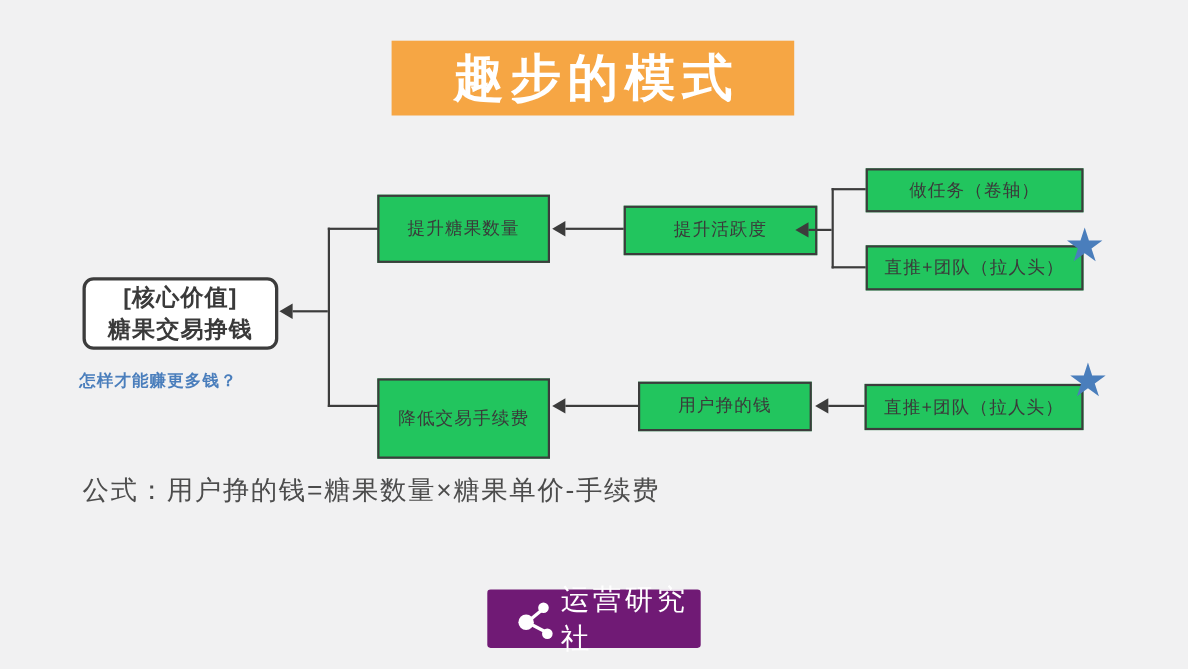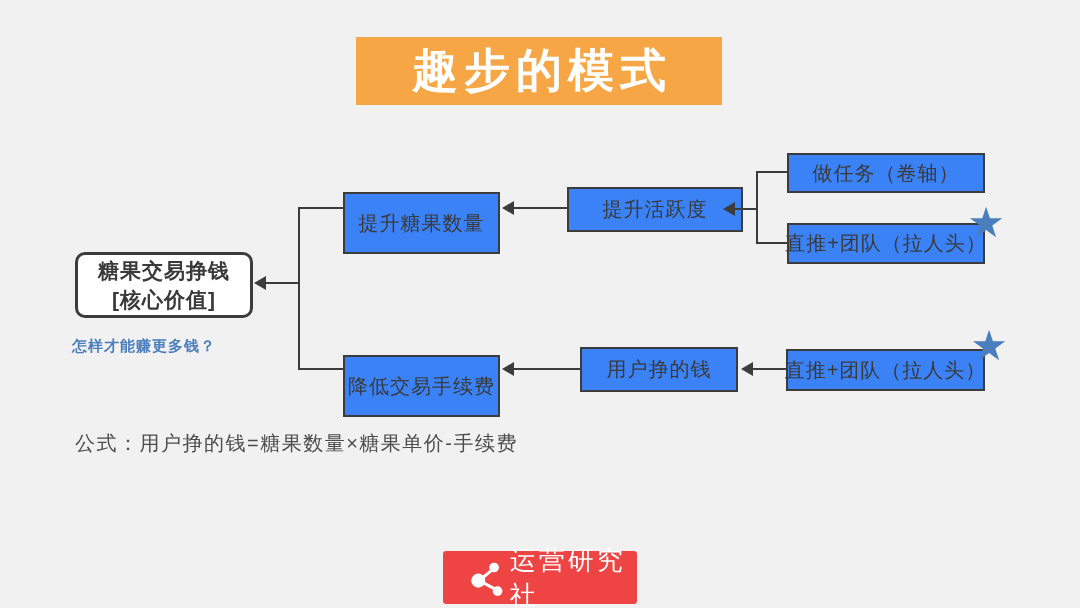--- a/index.html
+++ b/index.html
@@ -16,29 +16,29 @@
     background:#F6A644;
     display:flex;align-items:center;justify-content:center;
   }
   #title-bar span{
     color:#FFFFFF;font-size:46px;font-weight:bold;letter-spacing:6px;
     transform:translateX(3px);
   }
 
   
   .box{
-    background:#3b82f6;border:2px solid #3C3C3C;box-sizing:border-box;
+    background:#22c55e;border:2px solid #3C3C3C;box-sizing:border-box;
     display:flex;align-items:center;justify-content:center;
-    font-size:20px;color:#3A3A3A;letter-spacing:1px;white-space:nowrap;
+    font-size:16px;color:#3A3A3A;letter-spacing:1px;white-space:nowrap;font-family:Liberation Mono, monospace;
   }
-  #box-candy        {left:343px;top:177px;width:157px;height:62px;margin-top:15px;}
+  #box-candy        {left:343px;top:177px;width:157px;height:62px;}
   #box-activity     {left:567px;top:187px;width:176px;height:45px;}
   #box-task         {left:787px;top:153px;width:198px;height:40px;}
   #box-referral-top {left:787px;top:223px;width:198px;height:41px;}
-  #box-fee          {left:343px;top:355px;width:157px;height:62px;}
+  #box-fee          {left:343px;top:344px;width:157px;height:73px;}
   #box-member       {left:580px;top:347px;width:158px;height:45px;}
   #box-referral-bot {left:786px;top:349px;width:199px;height:42px;}
 
   #core-box{
     left:75px;top:252px;width:178px;height:66px;
     background:#FFFFFF;border:3px solid #3C3C3C;border-radius:10px;
     box-sizing:border-box;
     display:flex;flex-direction:column;align-items:center;justify-content:center;
     font-size:21px;font-weight:bold;color:#3A3A3A;line-height:1.4;letter-spacing:1px;
   }
@@ -77,43 +77,43 @@
   #ra-line        {left:735px;top:208px;width:21px;height:2px;}
   #ah-activity    {left:723px;top:202px;}
   #la-member-line {left:514px;top:368px;width:66px;height:2px;}
   #ah-fee         {left:502px;top:362px;}
   #la-refb-line   {left:753px;top:368px;width:33px;height:2px;}
   #ah-member      {left:741px;top:362px;}
 
   
   #formula{
     left:75px;top:430px;
-    font-size:20px;color:#4C4C4C;letter-spacing:1.5px;
+    font-size:24px;color:#4C4C4C;letter-spacing:1.5px;
   }
 
   
   #logo{
-    left:443px;top:551px;width:194px;height:53px;
-    background:#ef4444;border-radius:3px;
+    left:443px;top:536px;width:194px;height:53px;
+    background:#701a75;border-radius:3px;
     display:flex;align-items:center;padding-left:23px;box-sizing:border-box;
   }
   #logo-text{
     color:#FFFFFF;font-size:26px;letter-spacing:3px;margin-left:7px;
   }
 </style>
 </head>
 <body>
 
 <div class="abs" id="title-bar">
   <span>趣步的模式</span>
 </div>
 
 <div class="abs" id="core-box">
+  <span>[核心价值]</span>
   <span>糖果交易挣钱</span>
-  <span>[核心价值]</span>
 </div>
 <div class="abs" id="question">怎样才能赚更多钱？</div>
 
 <div class="abs box" id="box-candy">提升糖果数量</div>
 <div class="abs box" id="box-activity">提升活跃度</div>
 <div class="abs box" id="box-task">做任务（卷轴）</div>
 <div class="abs box" id="box-referral-top">直推+团队（拉人头）</div>
 <div class="abs box" id="box-fee">降低交易手续费</div>
 <div class="abs box" id="box-member">用户挣的钱</div>
 <div class="abs box" id="box-referral-bot">直推+团队（拉人头）</div>

